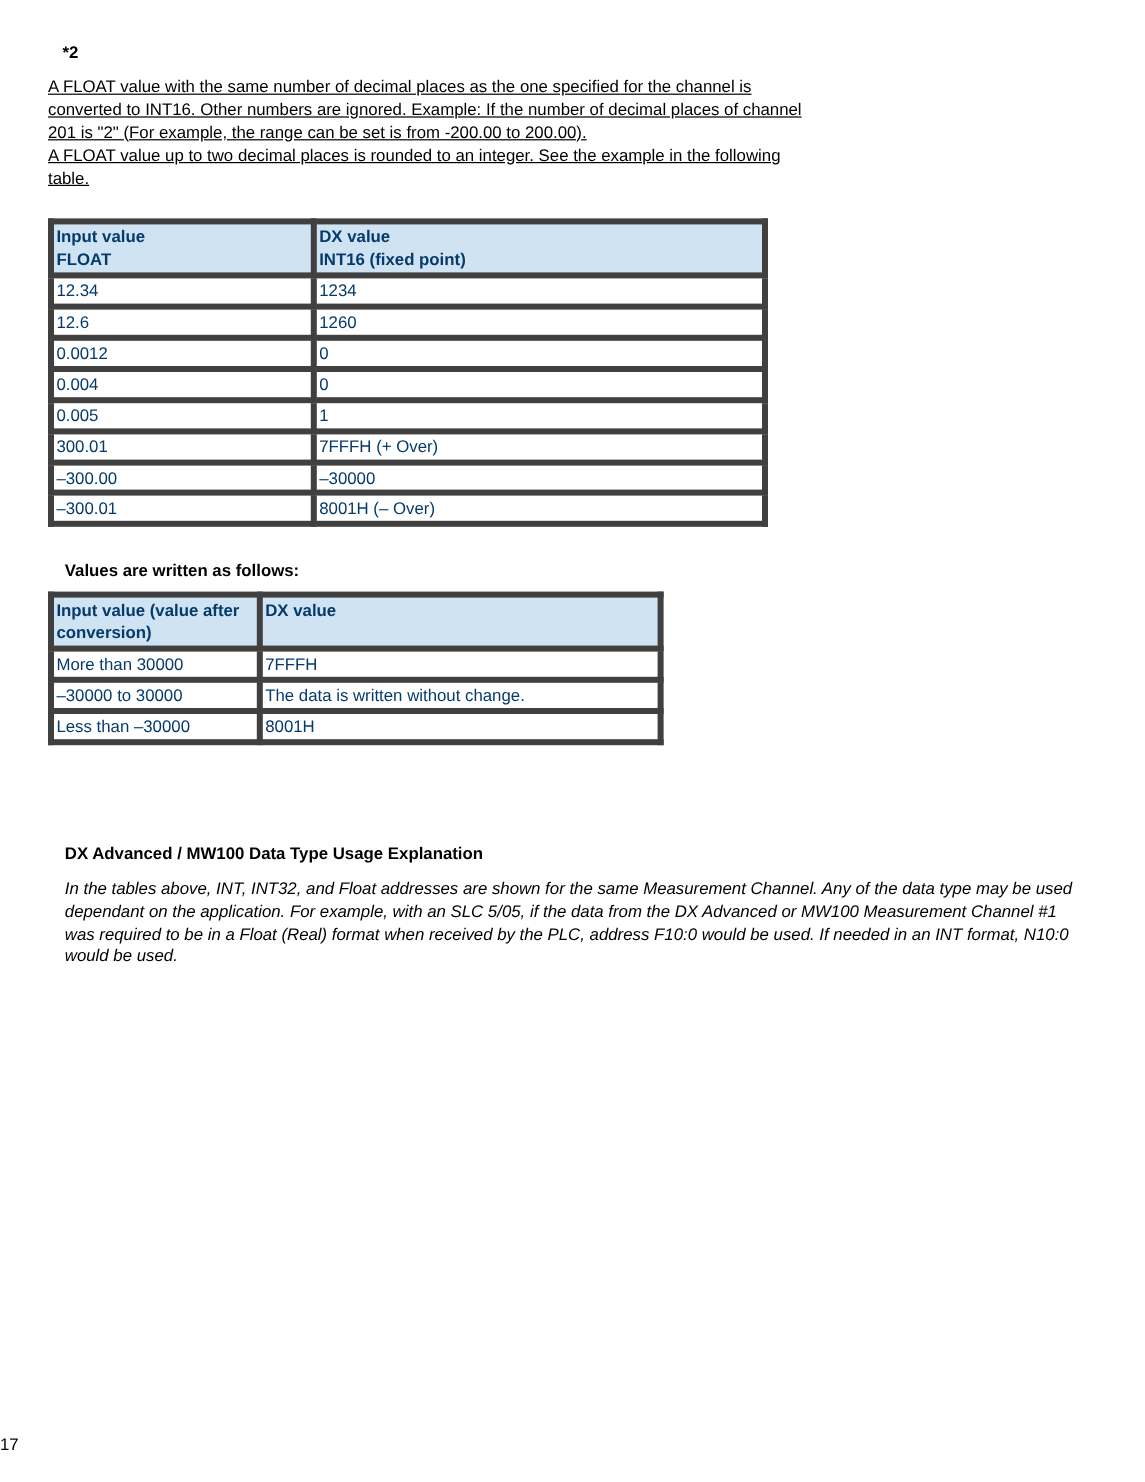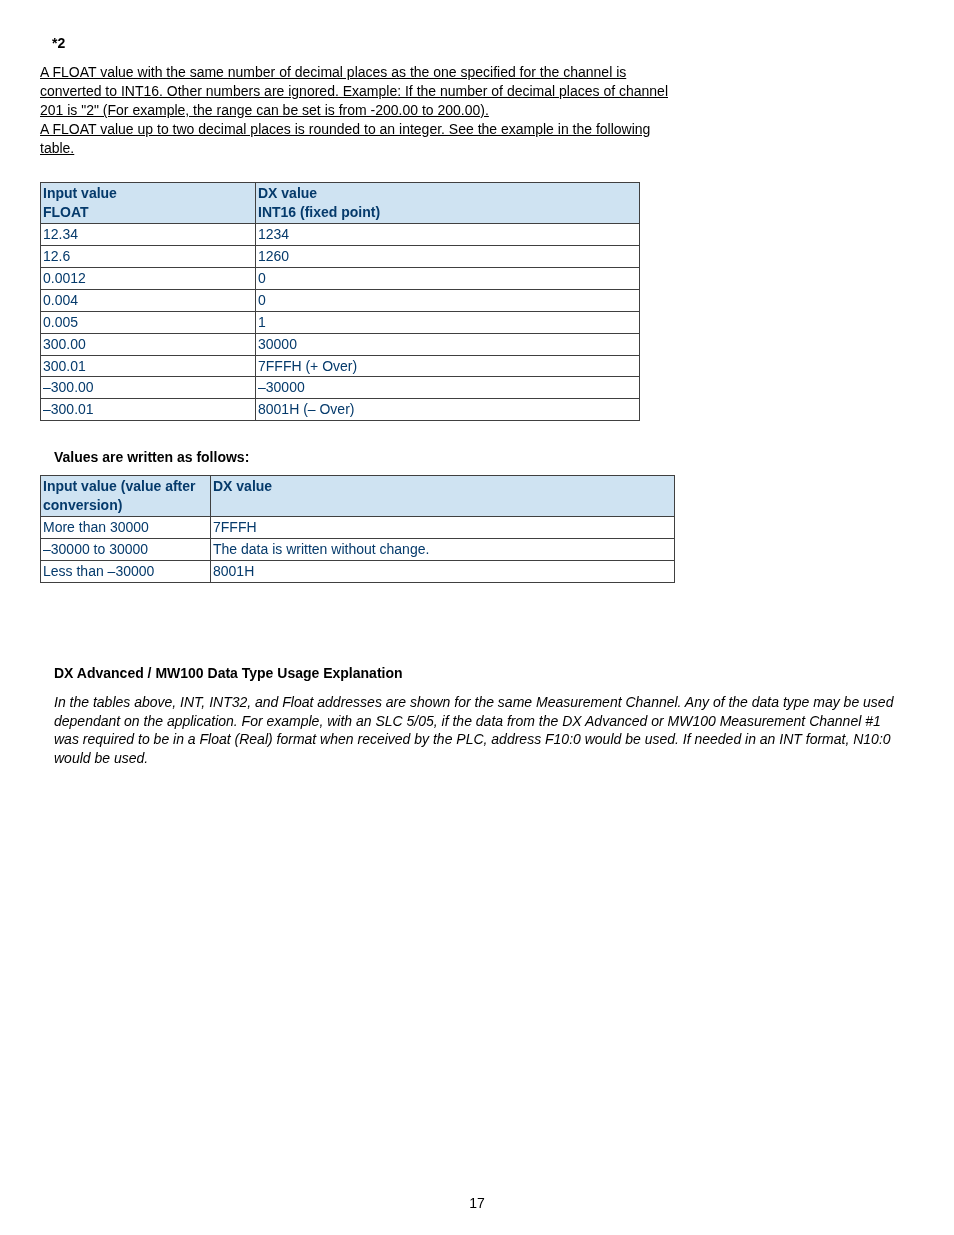--- a/index.html
+++ b/index.html
@@ -25,23 +25,23 @@
     margin: 0 0 25px 0;
     line-height: 1.35;
     max-width: 640px;
     text-decoration: underline;
   }
   table {
     border-collapse: collapse;
     margin-bottom: 28px;
   }
   .tbl1 { width: 600px; }
-  .tbl2 { width: 635px; }
+  .tbl2 { width: 513px; }
   th, td {
-    border: 1px solid #404040;
+    border: 5px solid #404040;
     padding: 1px 2px;
     text-align: left;
     vertical-align: top;
     font-size: 14px;
     line-height: 1.35;
   }
   th {
     background: #cfe3f2;
     color: #053a6b;
     font-weight: bold;
@@ -61,21 +61,21 @@
     margin: 12px 0 0 14px;
     line-height: 1.35;
     max-width: 850px;
     font-style: italic;
   }
   .page-number {
     position: absolute;
     bottom: 24px;
     left: 0;
     width: 100%;
-    text-align: center;
+    text-align: left;
     font-size: 14px;
   }
   .th-sub { font-weight: bold; }
 </style>
 </head>
 <body>
 
 <div class="note-label">*2</div>
 
 <div class="intro-para">A FLOAT value with the same number of decimal places as the one specified for the channel is converted to INT16. Other numbers are ignored. Example: If the number of decimal places of channel 201 is "2" (For example, the range can be set is from -200.00 to 200.00).<br>A FLOAT value up to two decimal places is rounded to an integer. See the example in the following table.</div>
@@ -106,24 +106,20 @@
         <td>0.0012</td>
         <td>0</td>
       </tr>
     <tr>
         <td>0.004</td>
         <td>0</td>
       </tr>
     <tr>
         <td>0.005</td>
         <td>1</td>
-      </tr>
-    <tr>
-        <td>300.00</td>
-        <td>30000</td>
       </tr>
     <tr>
         <td>300.01</td>
         <td>7FFFH (+ Over)</td>
       </tr>
     <tr>
         <td>–300.00</td>
         <td>–30000</td>
       </tr>
     <tr>

